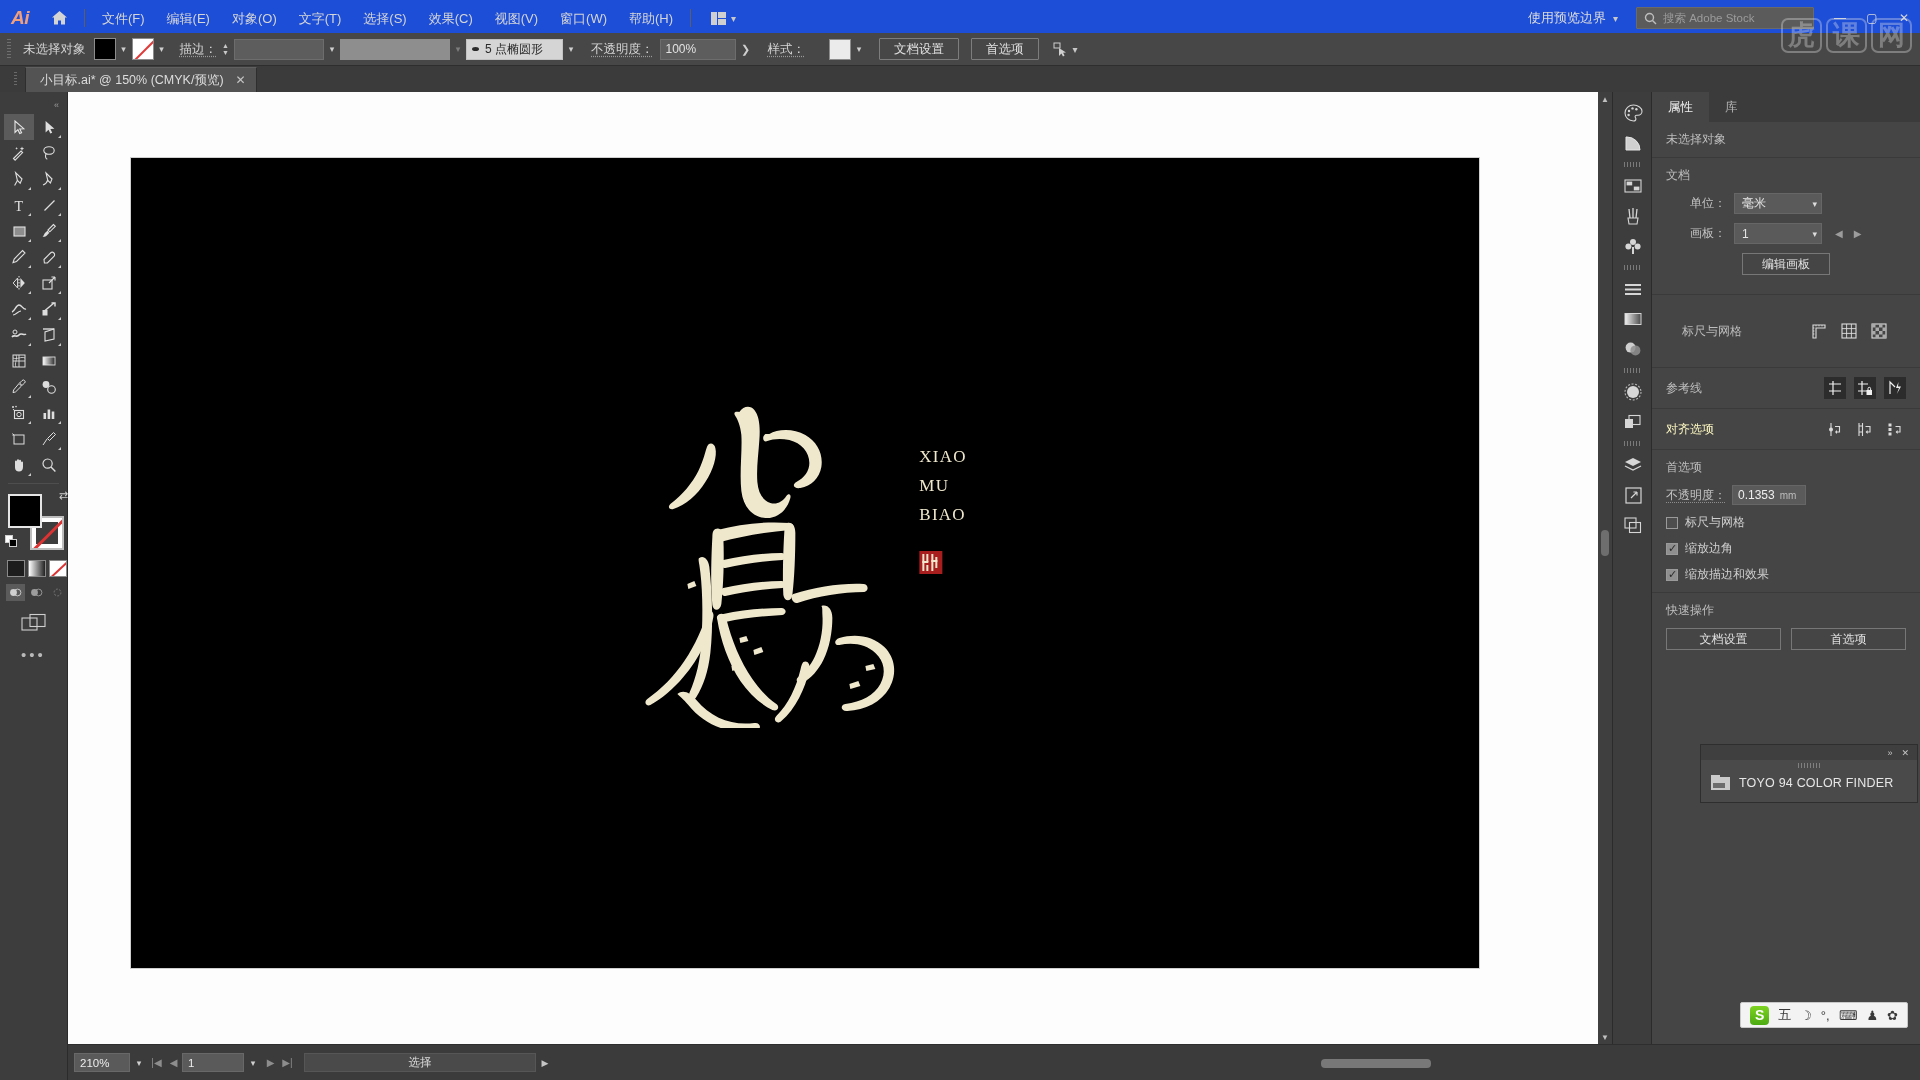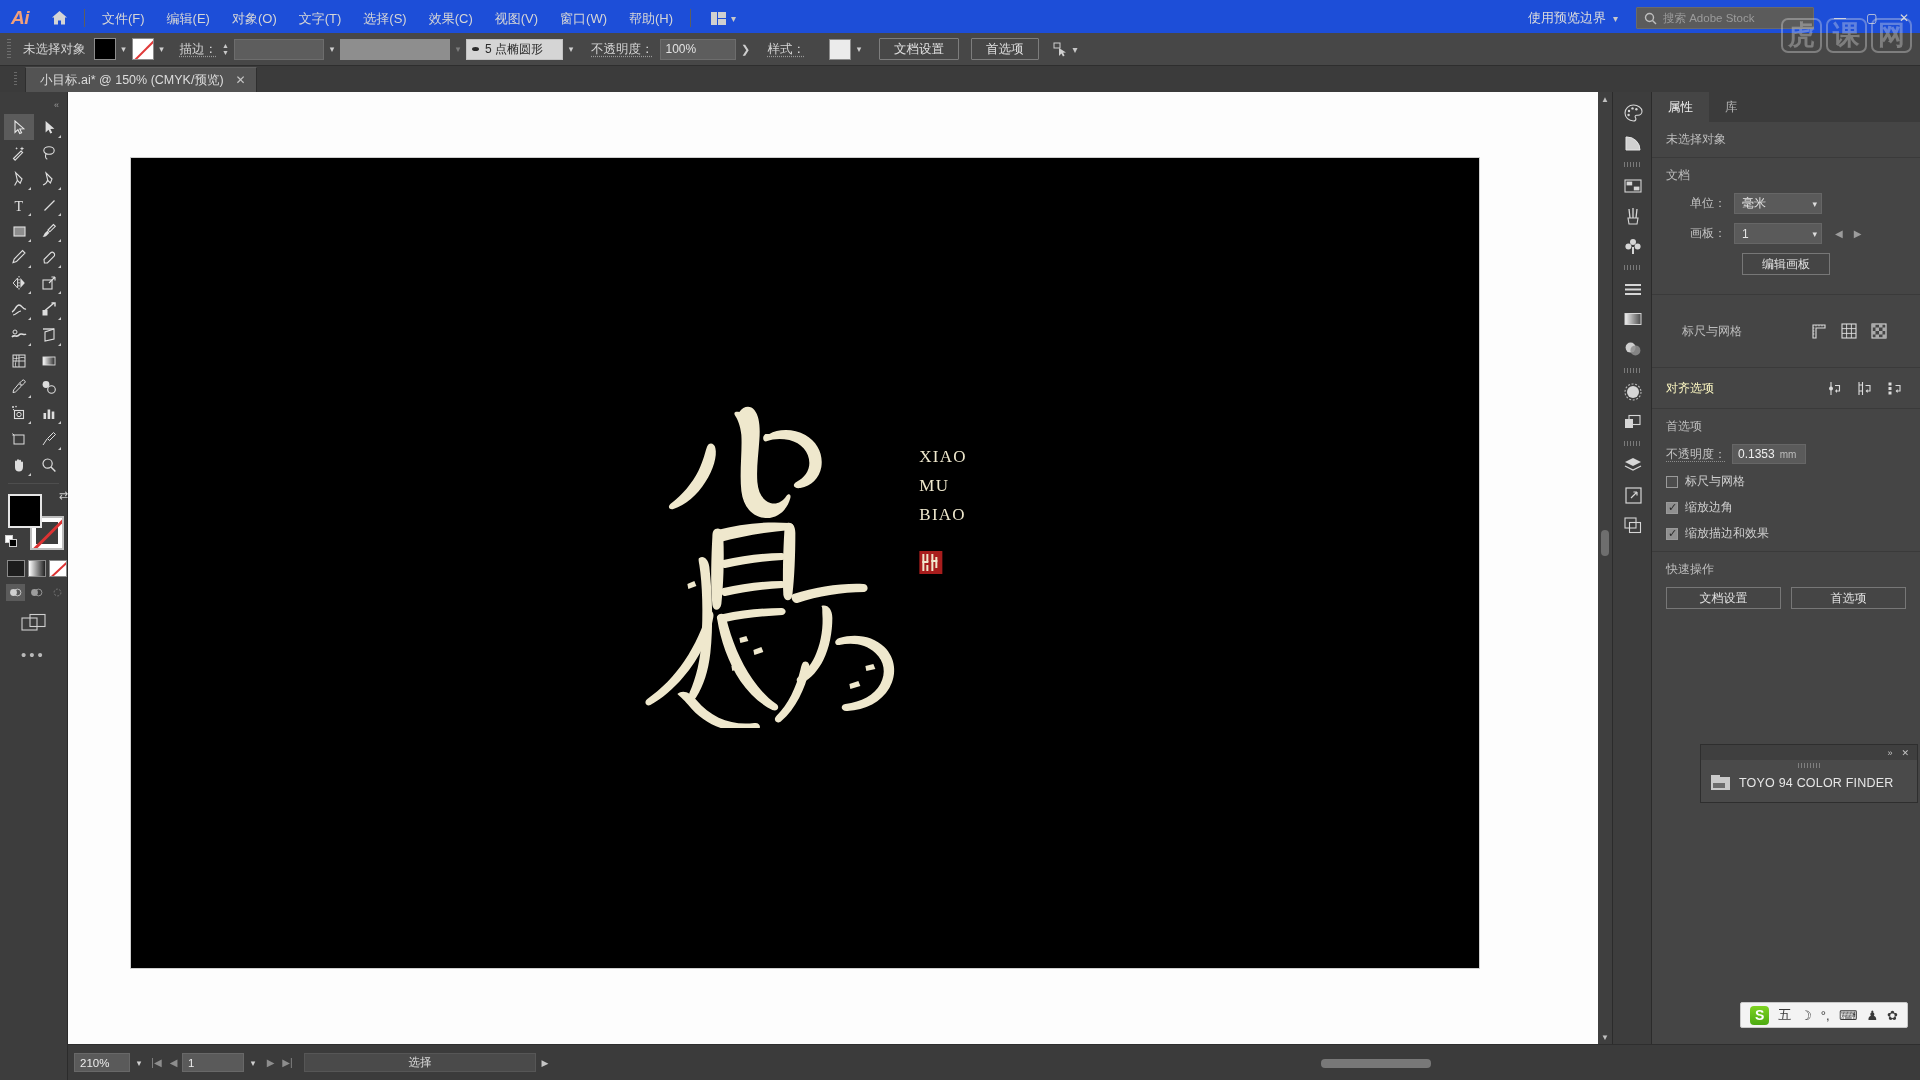--- a/index.html
+++ b/index.html
@@ -897,20 +897,45 @@
                 <rect x="1" y="8" width="3.5" height="3.5" fill="#aaa"></rect>
                 <rect x="8" y="8" width="3.5" height="3.5" fill="#aaa"></rect>
                 <rect x="4.5" y="11.5" width="3.5" height="3.5" fill="#aaa"></rect>
                 <rect x="11.5" y="11.5" width="3.5" height="3.5" fill="#aaa"></rect>
               </svg>
           </div>
         </div>
       </div>
     </div>
 
+    <div class="psec">
+      <div class="prow" style="margin:0;">
+        <div style="font-size:12px;color:#bdbdbd;">参考线</div>
+        <div class="icon-row">
+          <div class="ibox dark">
+            <svg width="16" height="16" viewBox="0 0 16 16">
+                <path d="M2 4h12M2 11h12M6 1v14" stroke="#f0f0f0" stroke-width="1.2"></path>
+              </svg>
+          </div>
+          <div class="ibox dark">
+            <svg width="16" height="16" viewBox="0 0 16 16">
+                <path d="M1 4h10M1 11h10M5 1v14" stroke="#f0f0f0" stroke-width="1.2"></path>
+                <rect x="9.5" y="10" width="5.5" height="5" fill="#f0f0f0"></rect>
+                <path d="M11 10V8.6a1.3 1.3 0 0 1 2.6 0V10" fill="none" stroke="#f0f0f0" stroke-width="1"></path>
+              </svg>
+          </div>
+          <div class="ibox dark">
+            <svg width="16" height="16" viewBox="0 0 16 16">
+                <path d="M3 14V2l5 5" fill="none" stroke="#f0f0f0" stroke-width="1.2"></path>
+                <path d="M11.5 2 9 8h3l-2.2 6 4.2-7.4h-3z" fill="#f0f0f0"></path>
+              </svg>
+          </div>
+        </div>
+      </div>
+    </div>
 
     <div class="psec">
       <div class="prow" style="margin:0;">
         <div style="font-size:12px;color:#fef9c3;">对齐选项</div>
         <div class="icon-row">
           <div class="ibox">
             <svg width="17" height="15" viewBox="0 0 17 15">
                 <path d="M4 1v13" stroke="#dcdcdc" stroke-width="1.1"></path>
                 <circle cx="4" cy="7.5" r="2" fill="#dcdcdc"></circle>
                 <path d="M8 4.5h4.5V10H9" fill="none" stroke="#dcdcdc" stroke-width="1.1"></path>

